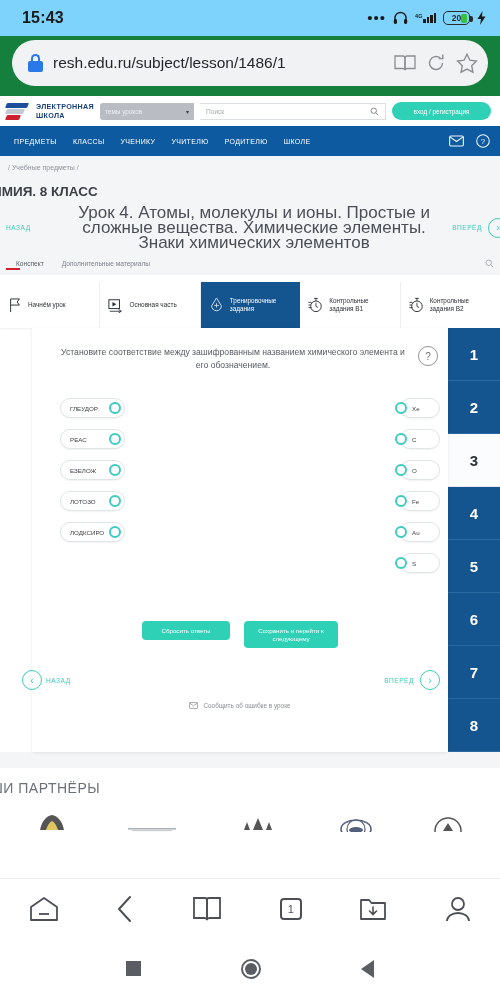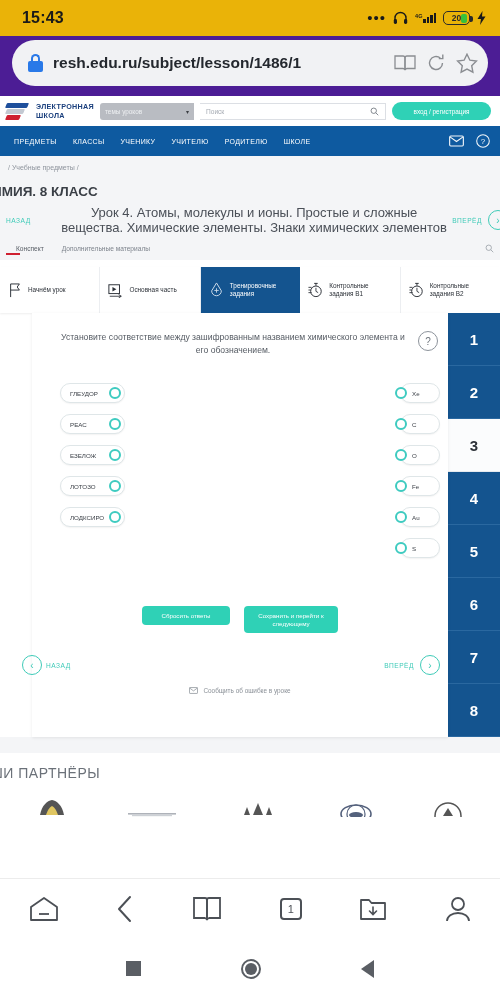--- a/index.html
+++ b/index.html
@@ -6,37 +6,37 @@
   html, body { width:500px; height:999px; }
   body {
     font-family: "Liberation Sans", sans-serif;
     background:#ffffff;
     overflow:hidden;
     position:relative;
   }
 
   
   .statusbar{
-    height:36px; background:#eab308; display:flex; align-items:center;
+    height:36px; background:#7dd3fc; display:flex; align-items:center;
     justify-content:space-between; padding:0 14px 0 22px;
   }
   .status-time{ font-size:16px; font-weight:bold; color:#1a1a1a; letter-spacing:.2px;}
   .status-right{ display:flex; align-items:center; gap:7px; }
   .dots{ font-size:15px; color:#1a1a1a; letter-spacing:1px; line-height:10px;}
   .sr-ico{ display:inline-block; }
   .batt{
     border:1.6px solid #2a2a2a; border-radius:5px; width:27px; height:14px;
     display:flex; align-items:center; justify-content:center; position:relative;
     font-size:8.5px; font-weight:bold; color:#2a2a2a;
   }
   .batt:after{content:"";position:absolute;right:-3.5px;top:4px;width:2.5px;height:6px;background:#2a2a2a;border-radius:0 2px 2px 0;}
   .batt .fill{position:absolute;right:2px;top:1.5px;width:6px;height:9px;background:#37c13b;border-radius:2px;}
 
   
-  .urlbarwrap{ padding:4px 12px 10px; background:#4c1d95;font-weight:bold;}
+  .urlbarwrap{ padding:4px 12px 10px; background:#15803d;}
   .urlbar{
     background:#f1f2f4; border-radius:25px; height:46px; display:flex;
     align-items:center; padding:0 14px 0 16px; gap:10px;
   }
   .lock{ width:15px;height:18px; position:relative; flex:0 0 auto;}
   .lock .body{position:absolute;bottom:0;width:15px;height:11px;background:#2979e8;border-radius:2px;}
   .lock .shack{position:absolute;top:0;left:3px;width:9px;height:9px;border:2.4px solid #2979e8;border-bottom:none;border-radius:5px 5px 0 0;}
   .url-text{
     flex:1; font-size:15.5px; color:#24282e; white-space:nowrap; overflow:hidden;
   }
@@ -84,21 +84,21 @@
   .lesson{ background:#f4f5f7; padding:6px 0 8px;}
   .subject{ font-size:13.5px; font-weight:bold; color:#3a3f46; padding-left:0; margin-left:-8px;}
   .lesson-row{ display:flex; align-items:center; margin-top:6px;}
   .navlink{ font-size:6.6px; color:#3fcbb8; letter-spacing:.5px; width:56px; flex:0 0 auto; padding-left:6px;}
   .navlink.right{ text-align:right; width:auto; padding:0 6px 0 0;}
   .arrow-circ{
     width:20px;height:20px;border:1.3px solid #3fcbb8;border-radius:50%;
     display:flex;align-items:center;justify-content:center;color:#3fcbb8;font-size:10px;flex:0 0 auto;
   }
   .lesson-title{
-    flex:1; text-align:center; font-size:13px; color:#4a4f57; line-height:15px; padding:0 4px;
+    flex:1; text-align:center; font-size:17px; color:#4a4f57; line-height:15px; padding:0 4px;
   }
   .subtabs{ display:flex; align-items:center; gap:18px; padding:10px 0 0 16px; position:relative;}
   .subtab{ font-size:6.6px; color:#7d838c;}
   .subtab.act{ color:#5a6068;}
   .subtab.act:after{content:"";position:absolute;left:6px;bottom:-3px;width:14px;height:1.6px;background:#cf2030;}
   .subtabs .srch{ position:absolute; right:6px; color:#9aa0a8;}
 
   
   .tabstrip{ display:flex; background:#fff; height:46px; margin-top:7px; box-shadow:0 1px 2px rgba(0,0,0,.07);}
   .tab{

